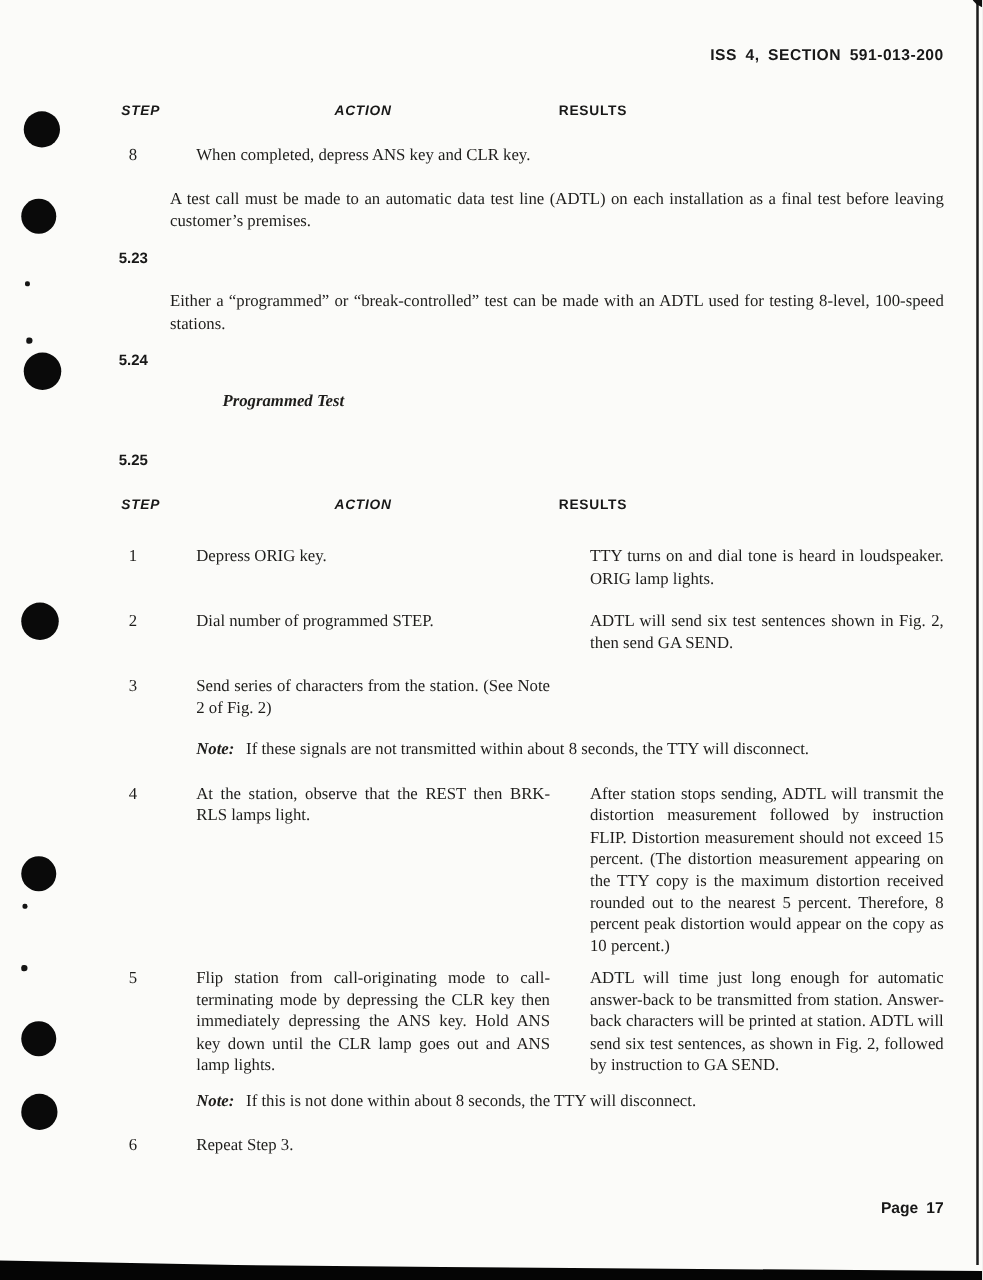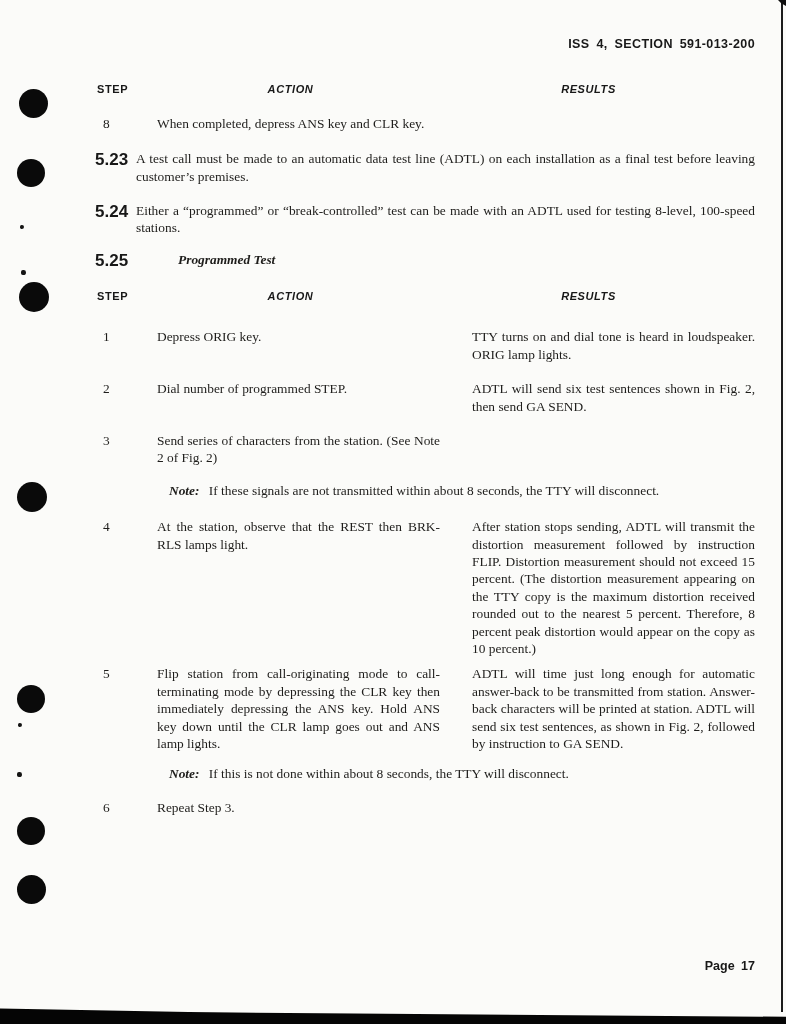--- a/index.html
+++ b/index.html
@@ -19,42 +19,42 @@
   .doc-id{
     margin-top:37px;text-align:right;
     font-size:12.5px;letter-spacing:.4px;word-spacing:3px;
   }
   .thead{
     display:grid;grid-template-columns:62px 283px 32px 283px;
     font-size:11px;letter-spacing:.6px;
   }
   .thead-first{margin-top:32px;}
   .thead-second{margin-top:21px;}
-  .thead .h-step{padding-left:2px;}
+  .thead .h-step{padding-left:2px;font-style:italic;}
   .thead .h-action{grid-column:2;text-align:center;transform:translateX(-8px);font-style:italic;}
-  .thead .h-results{grid-column:4;text-align:center;transform:translateX(-25px);font-style:italic;}
+  .thead .h-results{grid-column:4;text-align:left;transform:translateX(-25px);}
   
   .trow{
     display:grid;grid-template-columns:62px 283px 32px 283px;
     font-size:13.4px;line-height:17.4px;
   }
   .trow .cell-step{padding-left:8px;}
   .trow .cell-action{grid-column:2;text-align:justify;hyphens:auto;}
   .trow .cell-results{grid-column:4;text-align:justify;hyphens:auto;}
   .note-row{
     margin-left:62px;width:598px;
     font-size:13.4px;line-height:17.4px;
   }
-  .note-label{font-weight:bold;font-style:italic;padding-right:6px;margin-left:12px;}
+  .note-label{font-weight:bold;font-style:italic;padding-right:6px;}
   
   .section{
     display:grid;grid-template-columns:41px auto;
     font-size:13.4px;line-height:17.6px;
   }
-  .section .sec-num{font-size:17px;padding-top:1px;}
+  .section .sec-num{font-size:12px;padding-top:1px;margin-top:47px;}
   .section .sec-text{text-align:justify;hyphens:auto;}
   .section .sec-subheading{font-weight:bold;font-style:italic;text-align:left;margin-left:42px;}
   .sec-523{margin-top:18px;}
   .sec-524{margin-top:16px;}
   .sec-525{margin-top:14px;}
   .row-carry{margin-top:20px;}
   
   #procedure-rows > *{margin-top:17px;}
   #procedure-rows > :nth-child(1){margin-top:26px;}
   #procedure-rows > :nth-child(4){margin-top:15px;}

